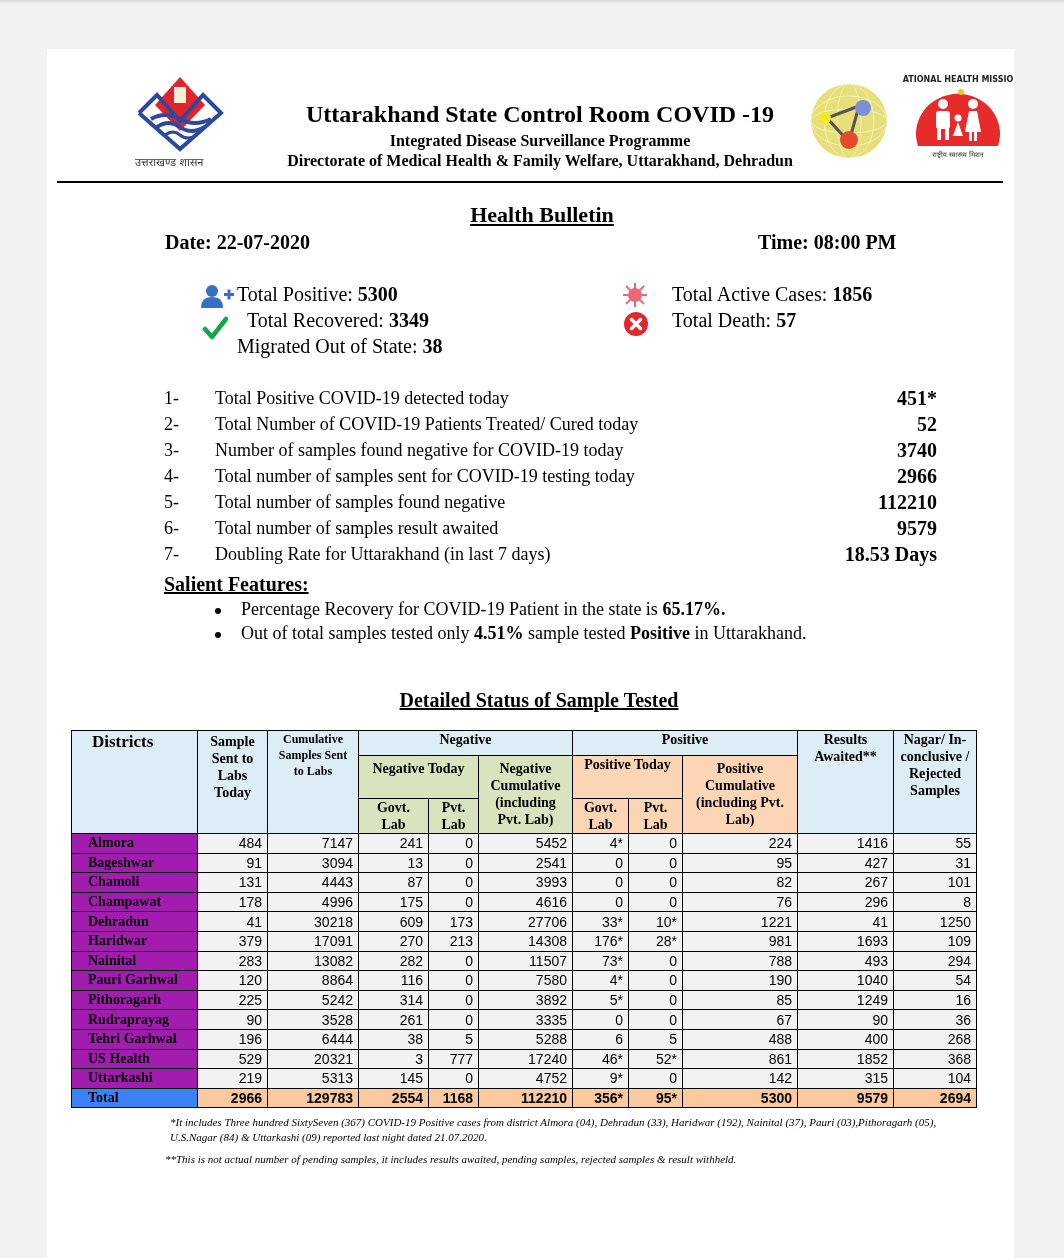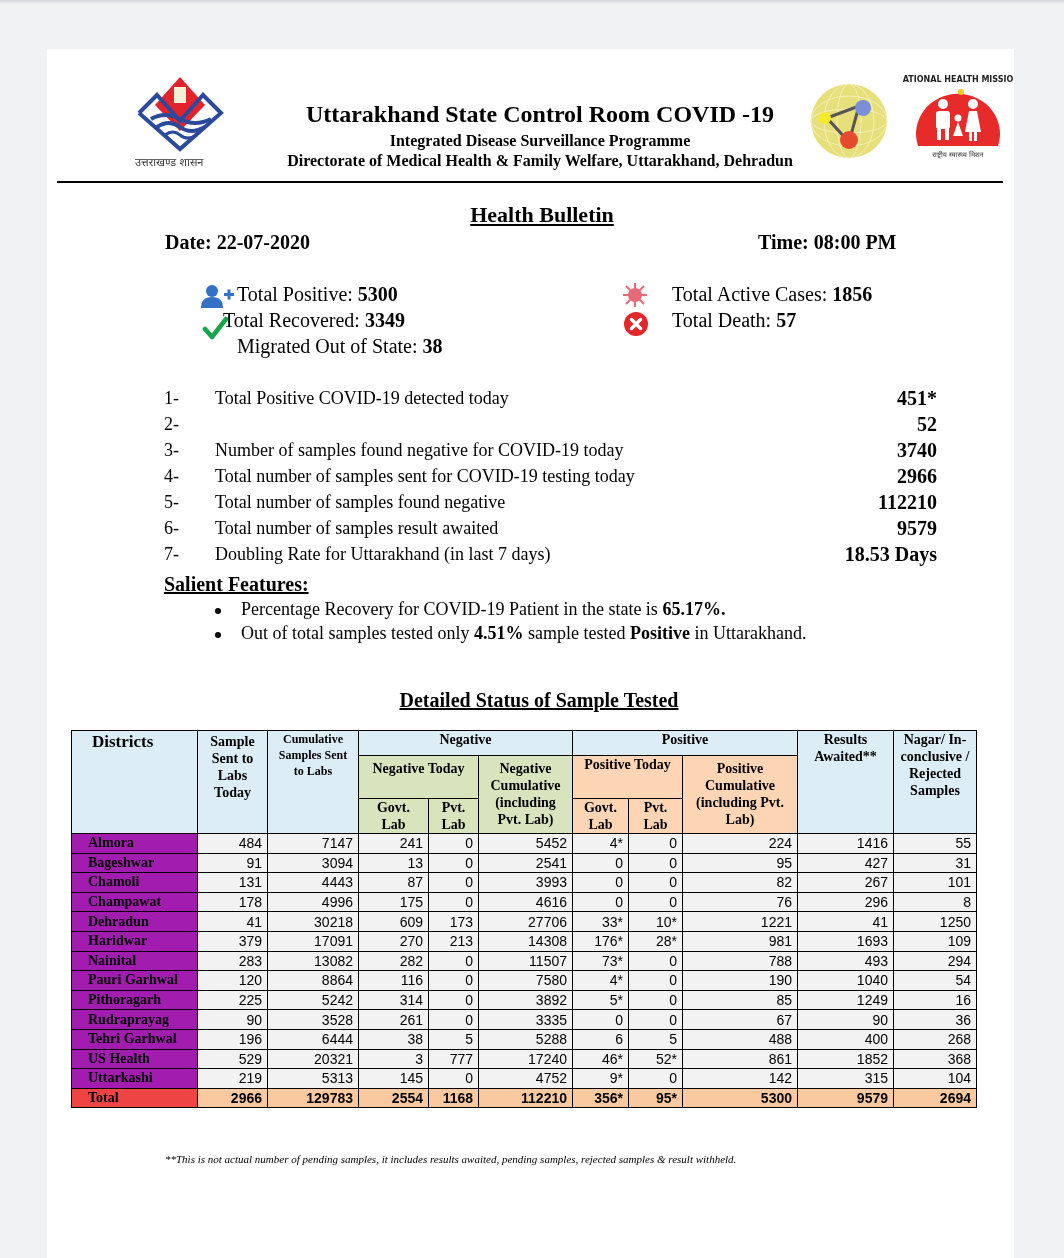--- a/index.html
+++ b/index.html
@@ -30,21 +30,21 @@
   
   table.grid { position:absolute; left:24px; top:681px; border-collapse:collapse; font-family:"Liberation Sans", sans-serif; font-size:14px; }
   table.grid td, table.grid th { border:1px solid #000; padding:0 5px; }
   table.grid th { font-family:"Liberation Serif", serif; font-weight:bold; font-size:14px; line-height:17px; vertical-align:top; text-align:center; }
   .th-blue { background:#dcedf5; }
   .th-green { background:#d8e4bd; }
   .th-orange { background:#fcd5b5; }
   table.grid td { height:18.6px; line-height:18px; text-align:right; background:#f2f2f2; }
   table.grid td.dname { text-align:left; background:#a21caf; font-family:"Liberation Serif", serif; font-weight:bold; font-size:14px; padding-left:16px; }
   table.grid tr.total td { background:#fac99f; font-weight:bold; }
-  table.grid tr.total td.dname { background:#ef4444; }
+  table.grid tr.total td.dname { background:#3b82f6; }
   .foot1 { left:123px; top:1066px; width:780px; font-size:11px; font-style:italic; line-height:15px; }
   .foot2 { left:118px; top:1104px; font-size:11px; font-style:italic; }
 </style>
 </head>
 <body>
 
 <div class="topshadow"></div>
 
 <div class="page">
 
@@ -105,21 +105,21 @@
     <circle cx="11" cy="7" r="6" fill="#3470c6"></circle>
       <path d="M0,24 Q0,13 11,13 Q22,13 22,24 Z" fill="#3470c6"></path>
     <rect x="23" y="9" width="10" height="3" fill="#3470c6"></rect>
       <rect x="26.5" y="5.5" width="3" height="10" fill="#3470c6"></rect>
   </svg>
   <div class="abs stat" style="left:190px;top:234px;"><span>Total Positive: </span><b>5300</b></div>
 
   <svg class="icon" style="left:155px;top:266px;" width="26" height="26" viewBox="0 0 26 26">
     <polyline points="3,14 10,22 24,4" fill="none" stroke="#17a44a" stroke-width="4.5" stroke-linecap="round" stroke-linejoin="round"></polyline>
   </svg>
-  <div class="abs stat" style="left:176px;top:260px;"><span>Total Recovered: </span><b>3349</b></div>
+  <div class="abs stat" style="left:200px;top:260px;"><span>Total Recovered: </span><b>3349</b></div>
   <div class="abs stat" style="left:190px;top:286px;"><span>Migrated Out of State: </span><b>38</b></div>
 
   <svg class="icon" style="left:575px;top:233px;" width="26" height="26" viewBox="0 0 26 26">
     <g stroke="#e86a78" stroke-width="2">
         <line x1="13" y1="1" x2="13" y2="25"></line>
         <line x1="1" y1="13" x2="25" y2="13"></line>
         <line x1="4" y1="4" x2="22" y2="22"></line>
         <line x1="22" y1="4" x2="4" y2="22"></line>
       </g>
     <circle cx="13" cy="13" r="7" fill="#e86a78"></circle>
@@ -133,20 +133,21 @@
         <line x1="17.5" y1="8.5" x2="8.5" y2="17.5"></line>
       </g>
   </svg>
   <div class="abs stat" style="left:625px;top:260px;"><span>Total Death: </span><b>57</b></div>
 
   <div class="abs li-num" style="top:339px;">1-</div>
   <div class="abs li-text" style="top:339px;">Total Positive COVID-19 detected today</div>
   <div class="abs li-val" style="top:338px;">451*</div>
 
   <div class="abs li-num" style="top:365px;">2-</div>
+  <div class="abs li-text" style="top:365px;">Total Number of COVID-19 Patients Treated/ Cured today</div>
   <div class="abs li-val" style="top:364px;">52</div>
 
   <div class="abs li-num" style="top:391px;">3-</div>
   <div class="abs li-text" style="top:391px;">Number of samples found negative for COVID-19 today</div>
   <div class="abs li-val" style="top:390px;">3740</div>
 
   <div class="abs li-num" style="top:417px;">4-</div>
   <div class="abs li-text" style="top:417px;">Total number of samples sent for COVID-19 testing today</div>
   <div class="abs li-val" style="top:416px;">2966</div>
 
@@ -388,14 +389,15 @@
           <td>112210</td>
           <td>356*</td>
           <td>95*</td>
           <td>5300</td>
           <td>9579</td>
           <td>2694</td>
         </tr>
       </tbody>
   </table>
 
+  <div class="abs foot1">*It includes Three hundred SixtySeven (367) COVID-19 Positive cases from district Almora (04), Dehradun (33), Haridwar (192), Nainital (37), Pauri (03),Pithoragarh (05), U.S.Nagar (84) &amp; Uttarkashi (09) reported last night dated 21.07.2020.</div>
   <div class="abs foot2">**This is not actual number of pending samples, it includes results awaited, pending samples, rejected samples &amp; result withheld.</div>
 </div>
 
 </body></html>

